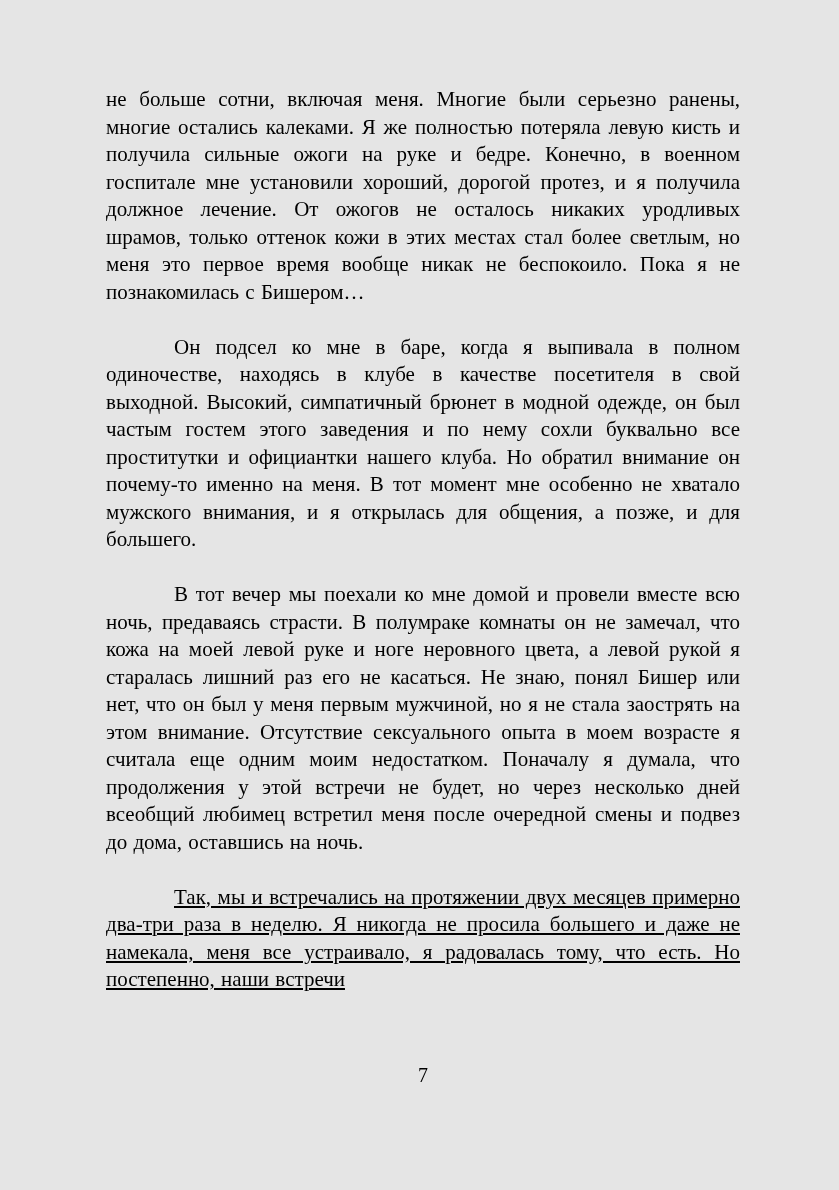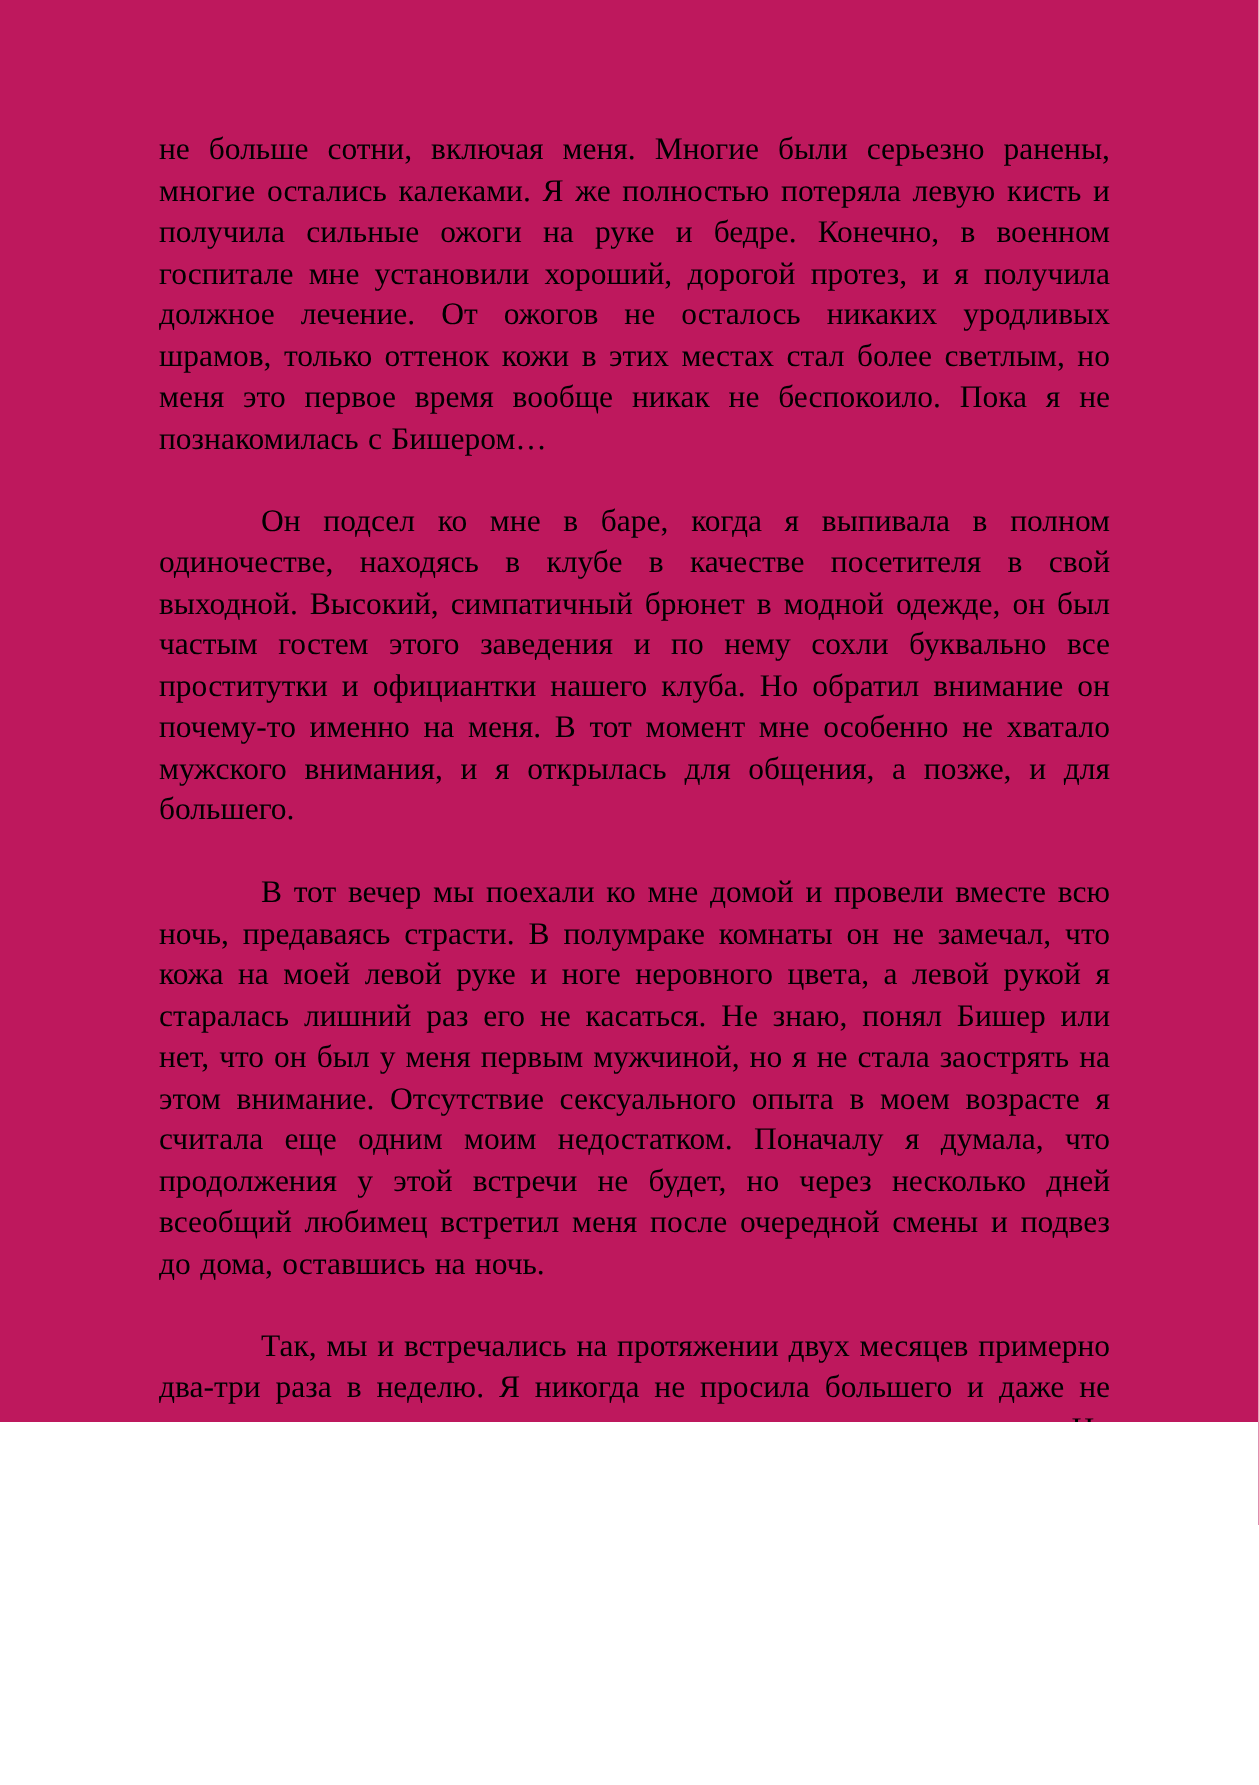--- a/index.html
+++ b/index.html
@@ -4,22 +4,22 @@
 <style>
   html, body {
     margin: 0;
     padding: 0;
     background: #ffffff;
     color: #000000;
   }
   .book-page {
     position: relative;
     width: 839px;
-    height: 948px;
-    background: #be185d;
+    height: 1190px;
+    background: #e5e5e5;
     font-family: "Liberation Serif", serif;
     overflow: hidden;
     box-sizing: border-box;
   }
   .text-block {
     position: absolute;
     top: 86px;
     left: 106px;
     width: 634px;
   }
@@ -29,20 +29,21 @@
     line-height: 27.5px;
     text-align: justify;
     text-align-last: left;
     word-spacing: 1px;
   }
   .text-block p.indented {
     text-indent: 68px;
   }
   .text-block p:last-child {
     margin-bottom: 0;
+    text-decoration: underline;
   }
   .page-number {
     position: absolute;
     top: 1062px;
     left: 106px;
     width: 634px;
     text-align: center;
     font-size: 20px;
     line-height: 26px;
     font-family: "Liberation Serif", serif;

